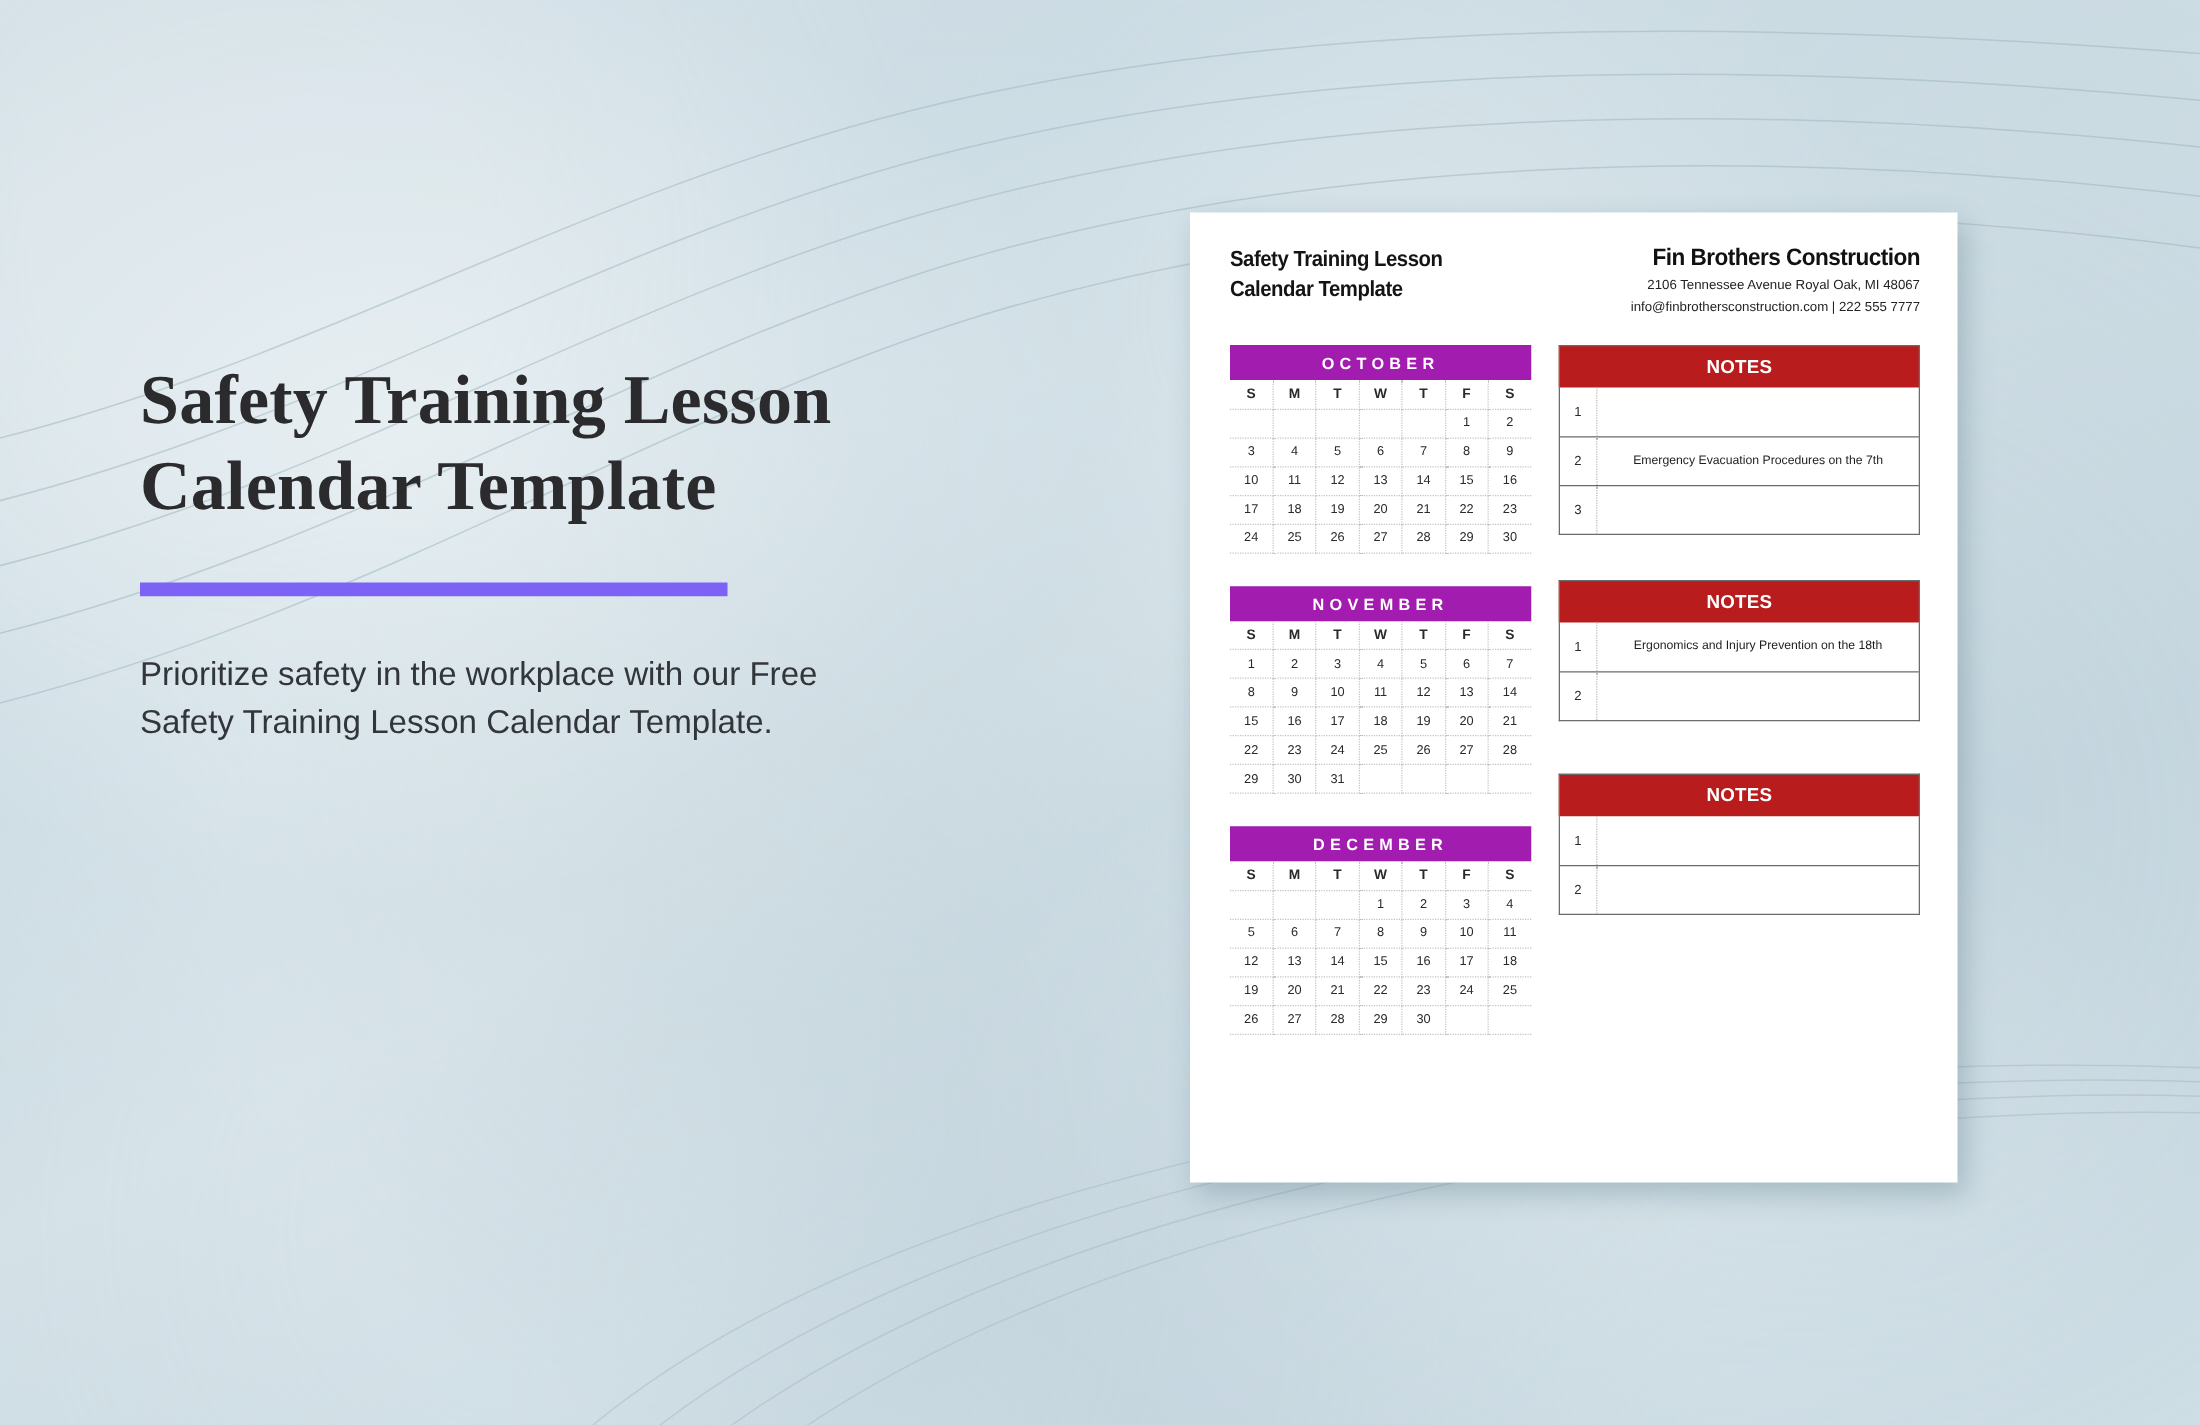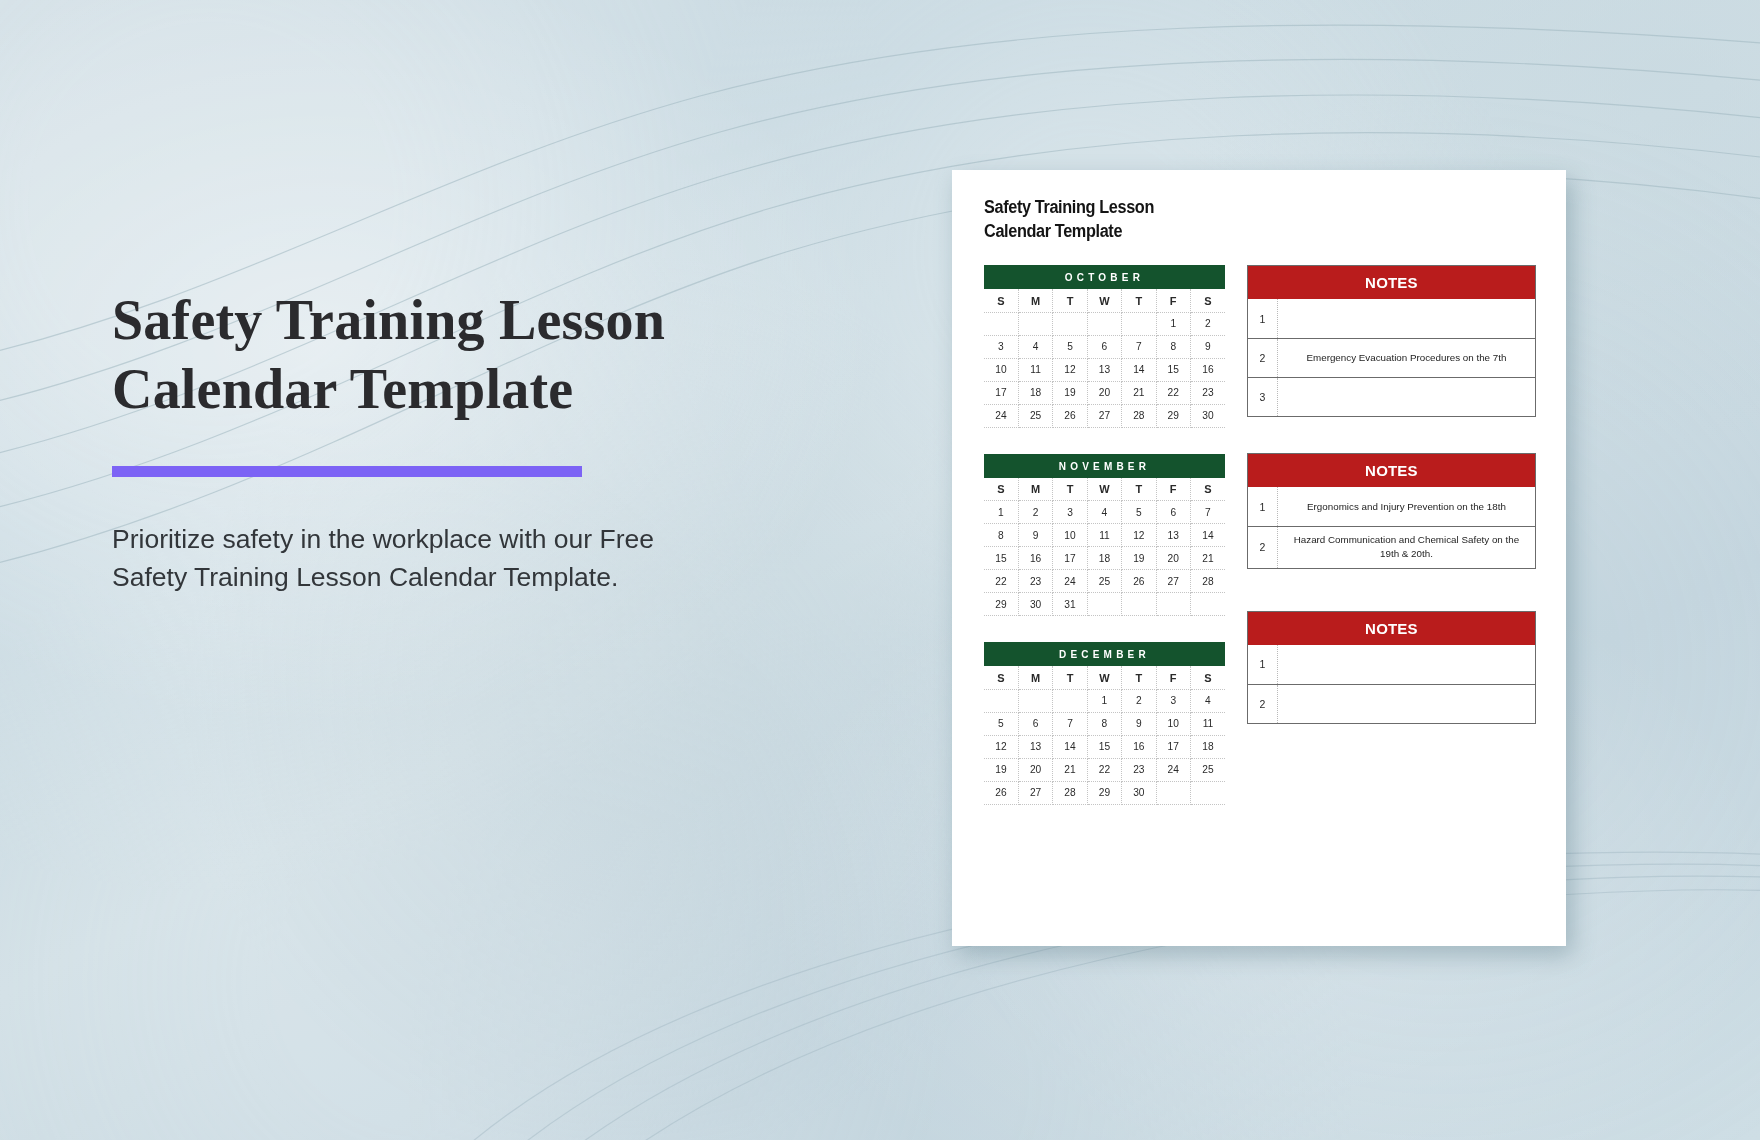--- a/index.html
+++ b/index.html
@@ -105,24 +105,24 @@
   .company-line { font-size: 10.6px; color: #222; line-height: 1.42; margin-top: 3px; }
 
   
   .body-cols { display: flex; gap: 22px; margin-top: 22px; }
   .col-cal { width: 250px; }
   .col-notes { width: 300px; }
 
   
   .month-block { margin-bottom: 26px; }
   .month-title {
-    background: #14532d;
+    background: #a21caf;
     color: #ffffff;
     text-align: center;
-    font-size: 10px;
+    font-size: 13px;
     font-weight: bold;
     letter-spacing: 4.2px;
     padding: 7px 0 6px;
   }
   table.cal { width: 100%; border-collapse: collapse; table-layout: fixed; }
   table.cal th, table.cal td {
     text-align: center;
     font-size: 10.2px;
     color: #2a2a2a;
     height: 23px;
@@ -200,20 +200,25 @@
     <h1 class="headline">Safety Training Lesson Calendar Template</h1>
     <div class="accent-bar"></div>
     <p class="description">Prioritize safety in the workplace with our Free Safety Training Lesson Calendar Template.</p>
   </div>
 
   <div class="page">
     <div class="page-inner">
 
       <div class="doc-header">
         <div class="doc-title">Safety Training Lesson Calendar Template</div>
+        <div class="company">
+          <div class="company-name">Fin Brothers Construction</div>
+          <div class="company-line">2106 Tennessee Avenue Royal Oak, MI 48067</div>
+          <div class="company-line">info@finbrothersconstruction.com | 222 555 7777</div>
+        </div>
       </div>
 
       <div class="body-cols">
         <div class="col-cal" id="calendar-column">
             <div class="month-block">
               <div class="month-title">OCTOBER</div>
               <table class="cal">
                 <thead>
                   <tr>
                     <th class="sun">S</th>
@@ -419,21 +424,20 @@
             </div>
             <div class="notes-block" style="margin-top: 36px;">
               <div class="notes-title">NOTES</div>
               <div class="notes-body">
                 <div class="note-row">
                   <div class="note-num">1</div>
                   <div class="note-text">Ergonomics and Injury Prevention on the 18th</div>
                 </div>
                 <div class="note-row">
                   <div class="note-num">2</div>
-                  <div class="note-text">Hazard Communication and Chemical Safety on the 19th &amp; 20th.</div>
                 </div>
               </div>
             </div>
             <div class="notes-block" style="margin-top: 42px;">
               <div class="notes-title">NOTES</div>
               <div class="notes-body">
                 <div class="note-row">
                   <div class="note-num">1</div>
                 </div>
                 <div class="note-row">

